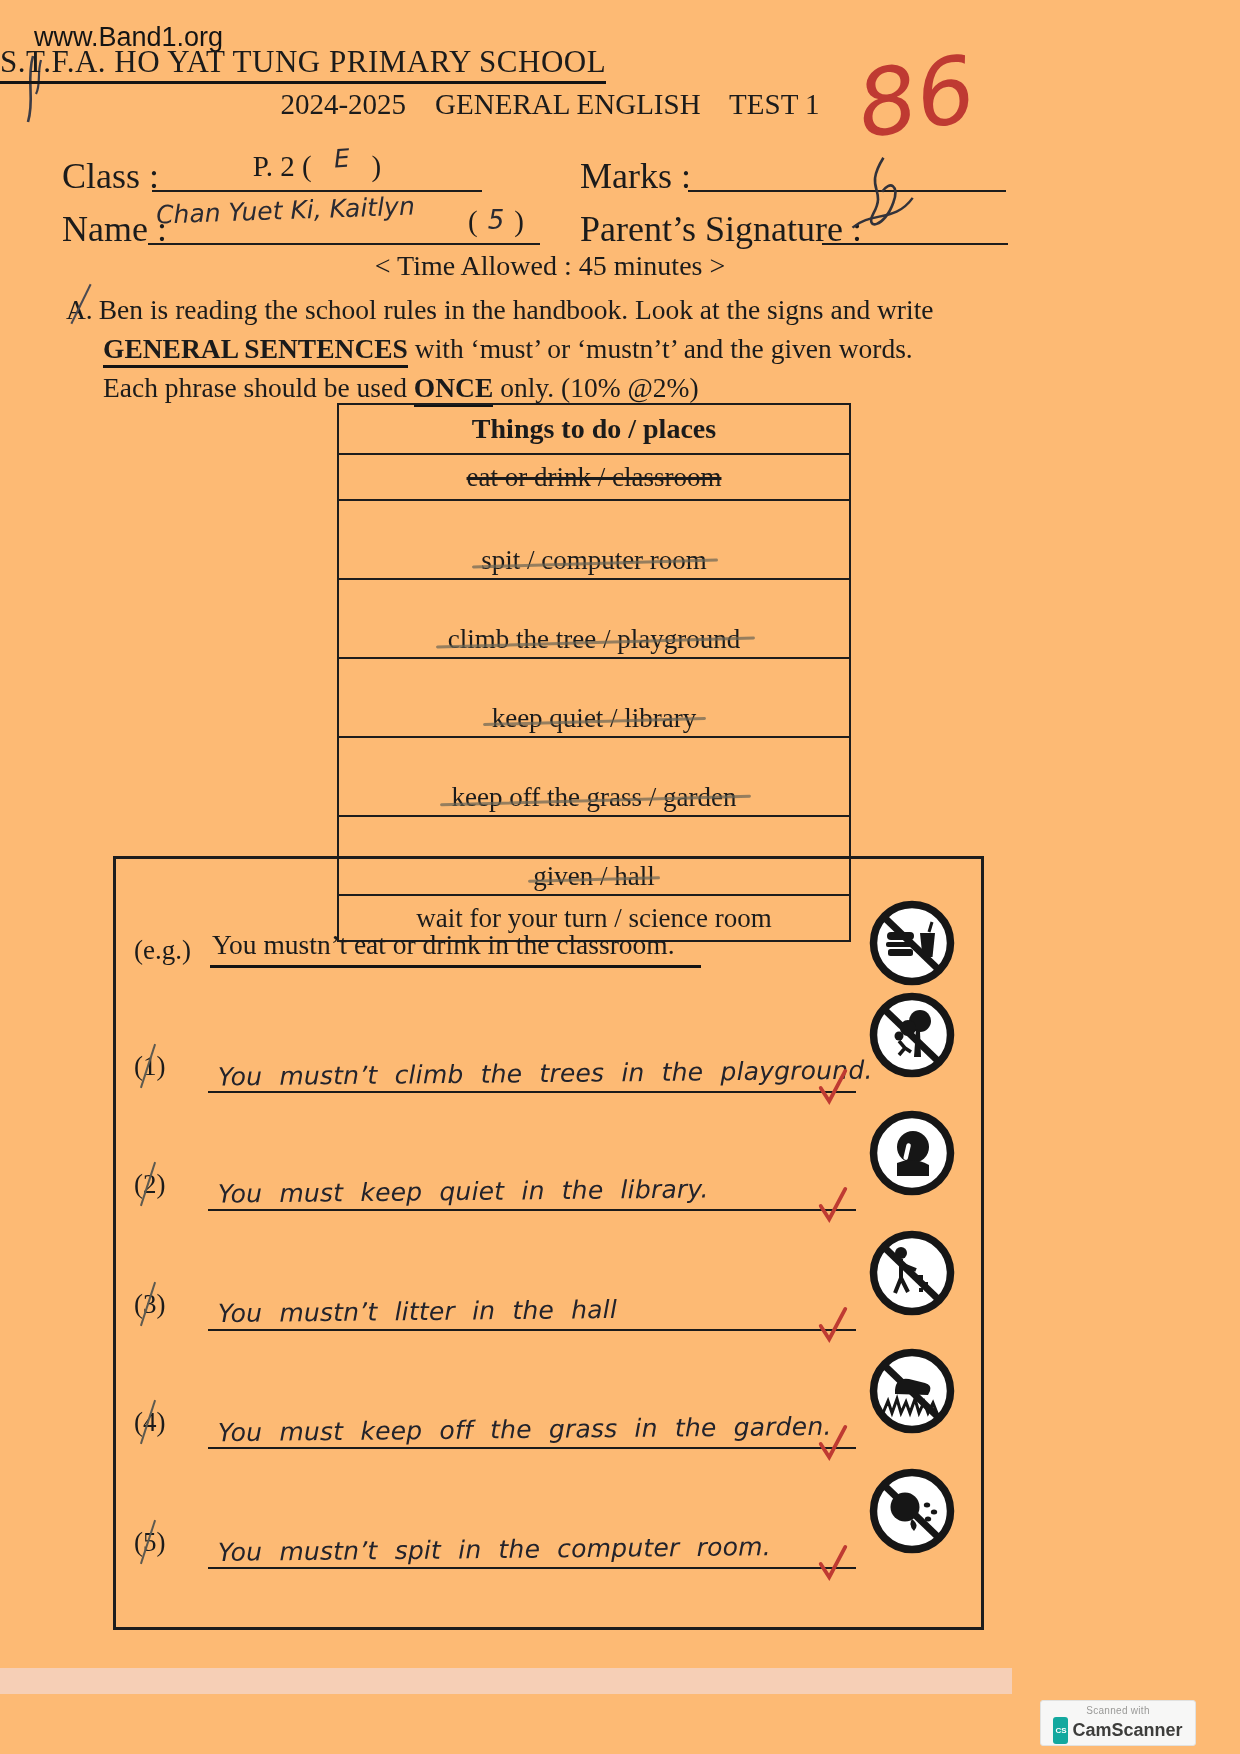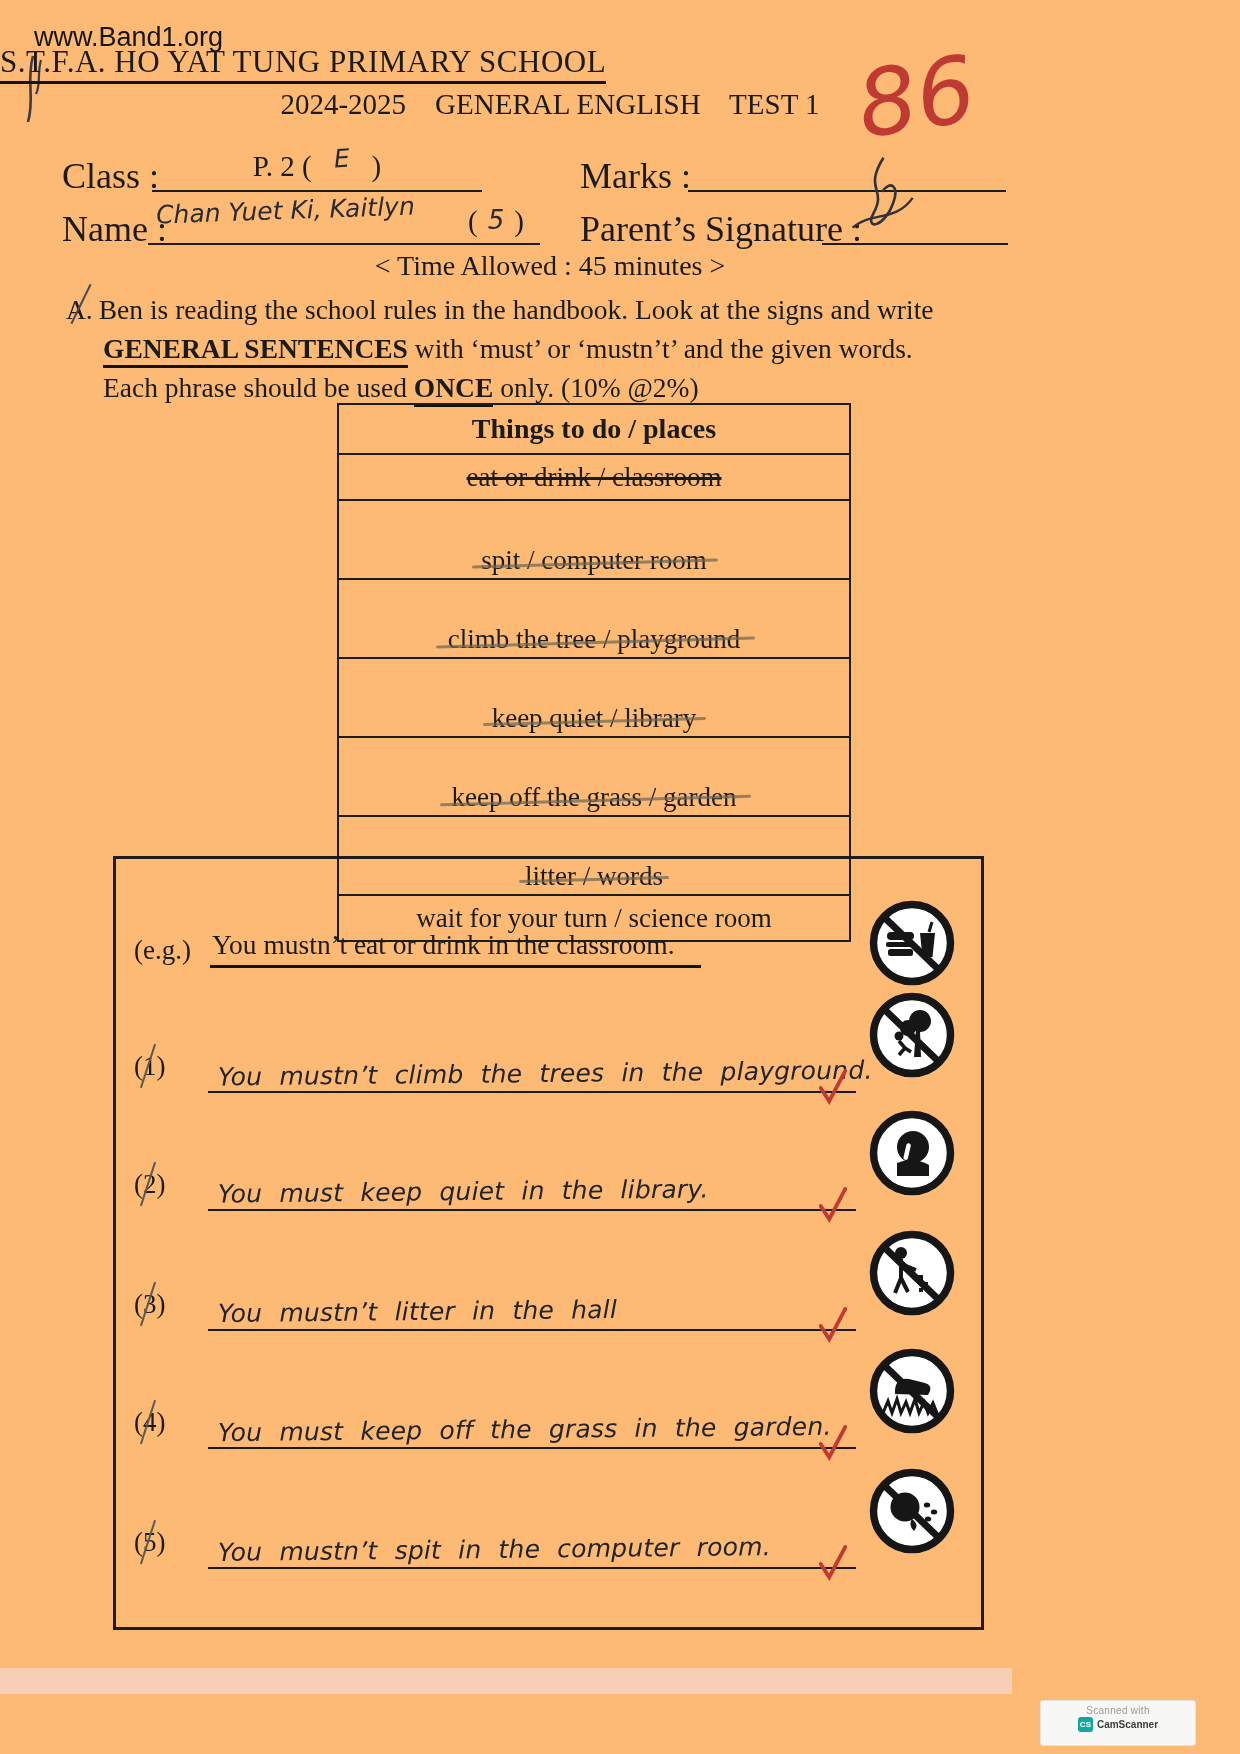--- a/index.html
+++ b/index.html
@@ -76,23 +76,23 @@
   .eg-icon{top:6px;}
 
   
   .scan-band{position:absolute;left:0;top:1668px;width:1012px;height:26px;
     background:#f2dde2;opacity:.6;}
   .camscanner-badge{position:absolute;left:1040px;top:1700px;width:156px;height:46px;
     background:#f7f7f6;border:1px solid #e2e2e0;border-radius:3px;
     font-family:"Liberation Sans",sans-serif;text-align:center;padding-top:4px;}
   .scanned-with{font-size:10px;color:#9a9a98;letter-spacing:.3px;}
   .cs-row{display:flex;align-items:center;justify-content:center;gap:4px;margin-top:1px;}
-  .cs-logo{display:inline-flex;align-items:center;justify-content:center;width:15px;height:15px;
+  .cs-logo{display:inline-flex;align-items:center;justify-content:center;width:15px;height:27px;
     border-radius:3px;background:#13a89e;color:#fff;font-size:8px;font-weight:bold;}
-  .cs-name{font-size:10px;font-weight:bold;color:#3d3d3b;}
+  .cs-name{font-size:18px;font-weight:bold;color:#3d3d3b;}
 </style>
 </head>
 <body>
 
 <div class="page" data-name="scanned-test-page">
 
   <div class="watermark" data-name="watermark">www.Band1.org</div>
 
   <svg class="pen-mark-topleft" data-name="pen-stroke-mark" width="30" height="76" viewBox="0 0 30 76">
     <path d="M15 4 C8 28 17 46 10 70" fill="none" stroke="#3b3b45" stroke-width="2.6"></path>
@@ -150,21 +150,21 @@
         <tr data-name="phrase-row">
           <td><span data-name="phrase-text" class="strike-pencil">climb the tree / playground</span></td>
         </tr>
         <tr data-name="phrase-row">
           <td><span data-name="phrase-text" class="strike-pencil">keep quiet / library</span></td>
         </tr>
         <tr data-name="phrase-row">
           <td><span data-name="phrase-text" class="strike-pencil">keep off the grass / garden</span></td>
         </tr>
         <tr data-name="phrase-row">
-          <td><span data-name="phrase-text" class="strike-pencil">litter / words</span></td>
+          <td><span data-name="phrase-text" class="strike-pencil">given / hall</span></td>
         </tr>
         <tr data-name="phrase-row">
           <td><span data-name="phrase-text">wait for your turn / science room</span></td>
         </tr>
       </tbody>
   </table>
 
   <div class="answer-box" data-name="answer-box">
     <div class="ans-row" style="top:34px;" data-name="example-row">
       <span class="ans-num" data-name="example-number">(e.g.)</span>

